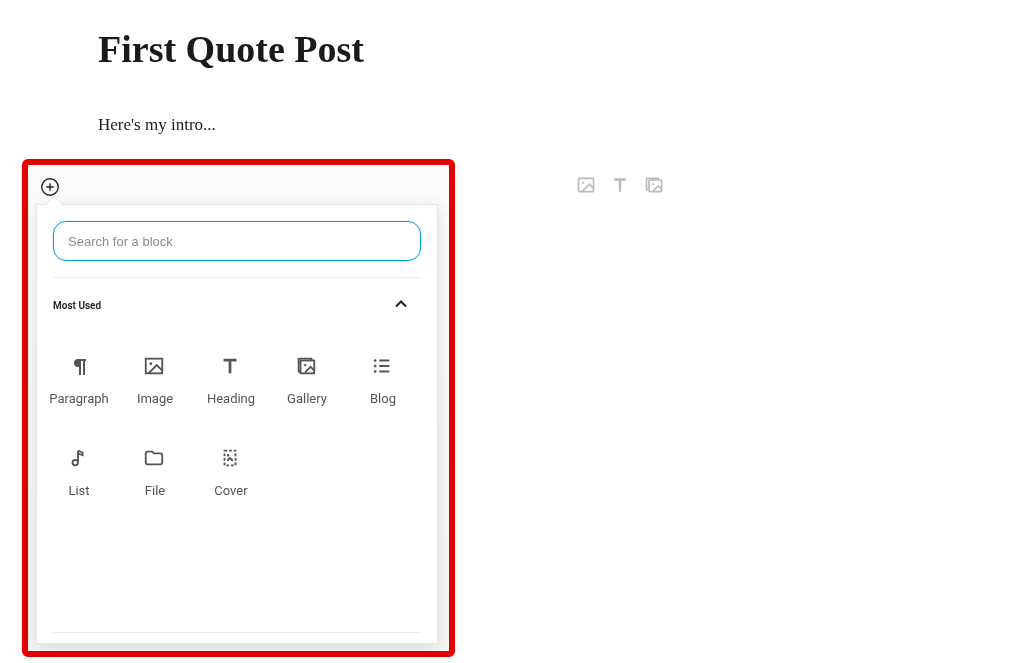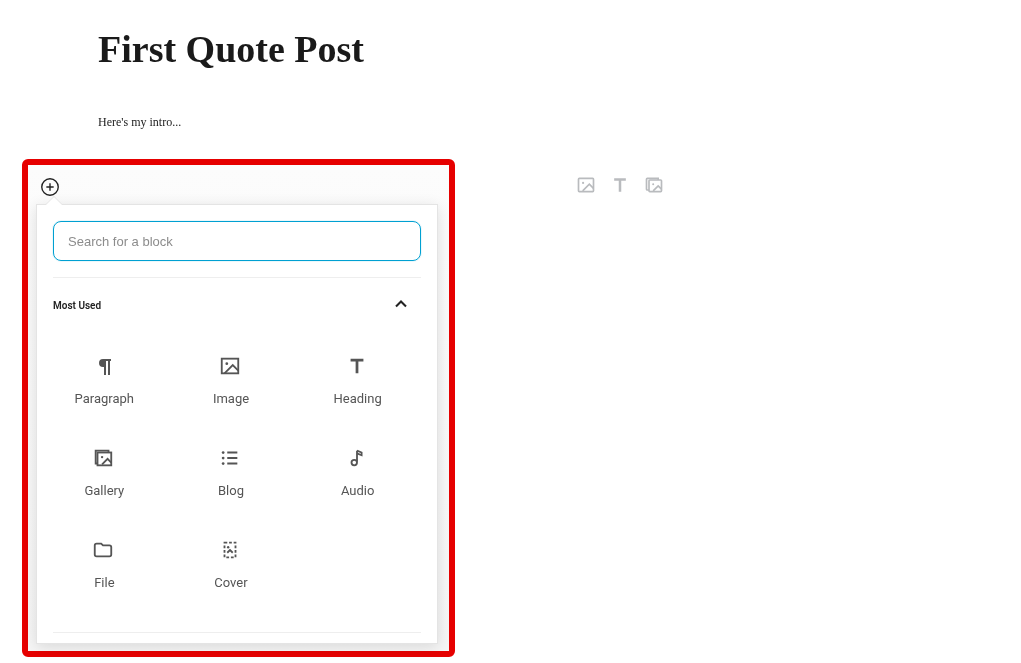--- a/index.html
+++ b/index.html
@@ -17,21 +17,21 @@
       font-family: Georgia, "Times New Roman", serif;
       font-size: 38px;
       font-weight: bold;
       color: #1a1a1a;
     }
     .post-intro {
       position: absolute;
       left: 98px;
       top: 115px;
       font-family: Georgia, "Times New Roman", serif;
-      font-size: 12px;
+      font-size: 17px;
       color: #1a1a1a;
     }
     .highlight-box {
       position: absolute;
       left: 22px;
       top: 159px;
       width: 433px;
       height: 498px;
       border: 6px solid #e60000;
       border-radius: 6px;
@@ -72,21 +72,21 @@
       border-bottom: 8px solid #fff;
       filter: drop-shadow(0 -1px 0 #e4e4e4);
     }
     .search-wrap {
       padding: 16px 16px 14px 16px;
     }
     .search-input {
       width: 100%;
       height: 40px;
       border: 1.5px solid #00a0d2;
-      border-radius: 8px;
+      border-radius: 13px;
       outline: none;
       padding: 0 14px;
       font-size: 13px;
       color: #701a75;
       box-shadow: 0 0 0 1px rgba(0,160,210,0.08);
     }
     .search-input::placeholder { color: #8c8c8c; }
     .divider {
       border-top: 1px solid #eee;
       margin: 0 16px;
@@ -108,21 +108,21 @@
       right: 0;
       top: 72px;
       bottom: 0;
       overflow-y: scroll;
     }
     .scroll-area::-webkit-scrollbar { width: 17px; }
     .scroll-area::-webkit-scrollbar-track { background: #f0f0f0; }
     .scroll-area::-webkit-scrollbar-thumb { background: #c1c1c1; }
     .block-grid {
       display: grid;
-      grid-template-columns: repeat(3, 1fr);
+      grid-template-columns: repeat(5, 1fr);
       padding: 8px 16px 12px 4px;
     }
     .block-item {
       display: flex;
       flex-direction: column;
       align-items: center;
       justify-content: center;
       height: 92px;
       cursor: pointer;
       color: #555;
@@ -271,21 +271,21 @@
 
 
           <div class="block-item">
             <span class="icon">
               <svg viewBox="0 0 24 24" width="22" height="22" fill="none" stroke="currentColor" stroke-width="2">
                   <path d="M12 4v12"></path>
                   <circle cx="9" cy="17" r="3"></circle>
                   <path d="M12 4l5 2v3l-5-2"></path>
                 </svg>
             </span>
-            <span class="label">Audio</span>
+            <span class="label">List</span>
           </div>
 
           <div class="block-item">
             <span class="icon">
               <svg viewBox="0 0 24 24" width="22" height="22" fill="none" stroke="currentColor" stroke-width="2">
                   <path d="M3 7a2 2 0 0 1 2-2h5l2 2h7a2 2 0 0 1 2 2v8a2 2 0 0 1-2 2H5a2 2 0 0 1-2-2z"></path>
                 </svg>
             </span>
             <span class="label">File</span>
           </div>

